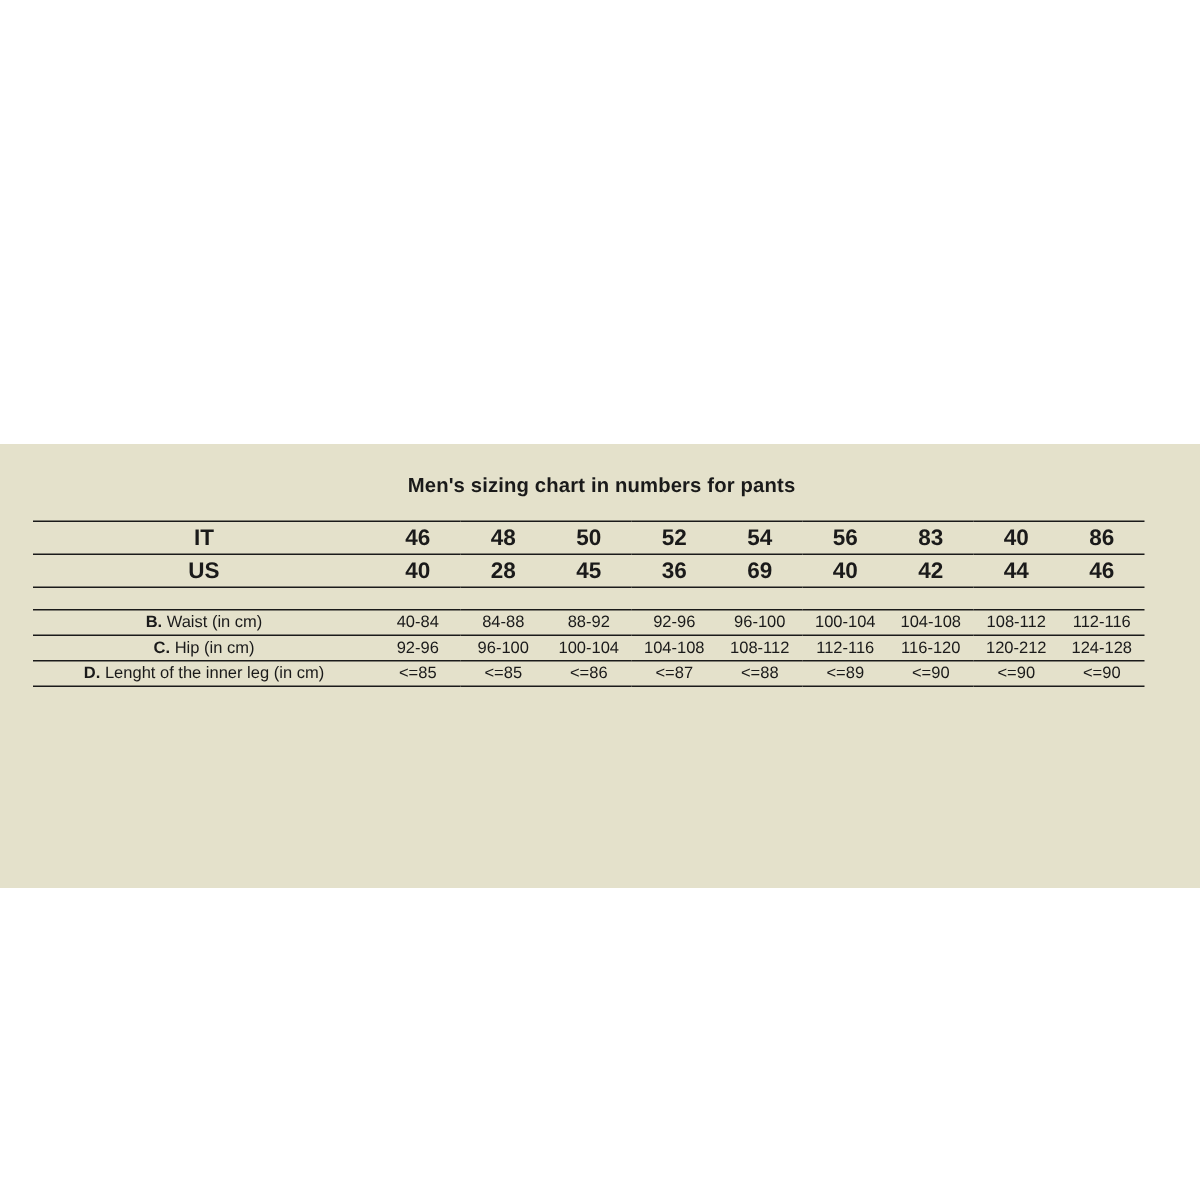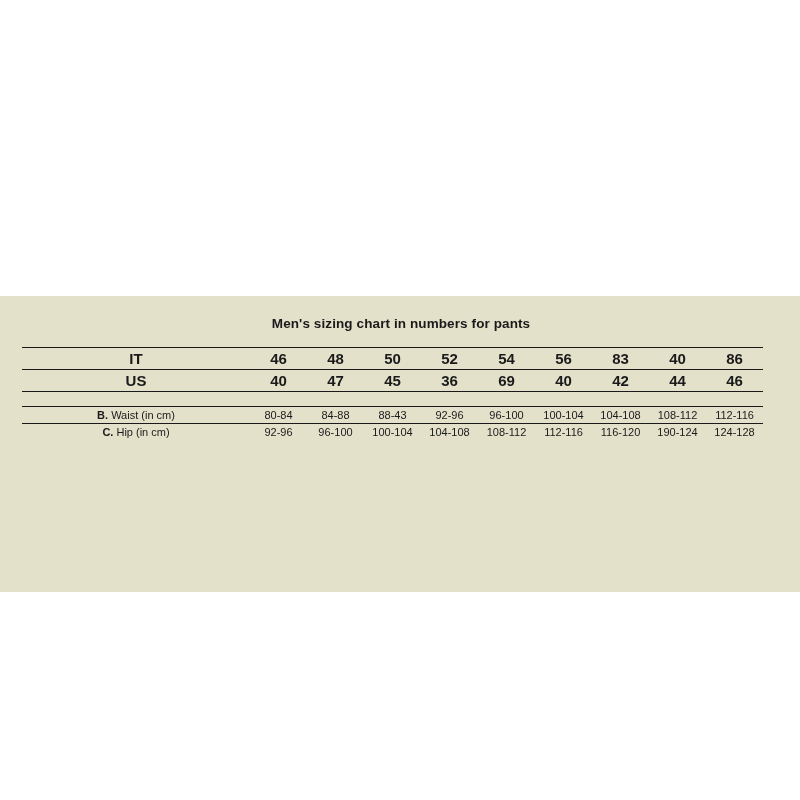--- a/index.html
+++ b/index.html
@@ -93,58 +93,70 @@
           <td class="val">56</td>
           <td class="val">83</td>
           <td class="val">40</td>
           <td class="val">86</td>
         </tr>
 
 
         <tr class="bold topline botline">
           <td class="rowlabel">US</td>
           <td class="val">40</td>
-          <td class="val">47</td>
+          <td class="val">28</td>
           <td class="val">45</td>
           <td class="val">36</td>
           <td class="val">69</td>
           <td class="val">40</td>
           <td class="val">42</td>
           <td class="val">44</td>
           <td class="val">46</td>
         </tr>
 
         <tr class="spacer-row">
           <td colspan="10"></td>
         </tr>
 
         <tr class="topline">
           <td class="rowlabel"><span class="lbl-strong">B.</span><span> Waist (in cm)</span></td>
-          <td class="val">80-84</td>
+          <td class="val">40-84</td>
           <td class="val">84-88</td>
-          <td class="val">88-43</td>
+          <td class="val">88-92</td>
           <td class="val">92-96</td>
           <td class="val">96-100</td>
           <td class="val">100-104</td>
           <td class="val">104-108</td>
           <td class="val">108-112</td>
           <td class="val">112-116</td>
         </tr>
 
         <tr class="topline">
           <td class="rowlabel"><span class="lbl-strong">C.</span><span> Hip (in cm)</span></td>
           <td class="val">92-96</td>
           <td class="val">96-100</td>
           <td class="val">100-104</td>
           <td class="val">104-108</td>
           <td class="val">108-112</td>
           <td class="val">112-116</td>
           <td class="val">116-120</td>
-          <td class="val">190-124</td>
+          <td class="val">120-212</td>
           <td class="val">124-128</td>
         </tr>
 
+        <tr class="topline botline">
+          <td class="rowlabel"><span class="lbl-strong">D.</span><span> Lenght of the inner leg (in cm)</span></td>
+          <td class="val">&lt;=85</td>
+          <td class="val">&lt;=85</td>
+          <td class="val">&lt;=86</td>
+          <td class="val">&lt;=87</td>
+          <td class="val">&lt;=88</td>
+          <td class="val">&lt;=89</td>
+          <td class="val">&lt;=90</td>
+          <td class="val">&lt;=90</td>
+          <td class="val">&lt;=90</td>
+        </tr>
 
       </tbody>
     </table>
 
   </div>
 </div>
 
 </body></html>

